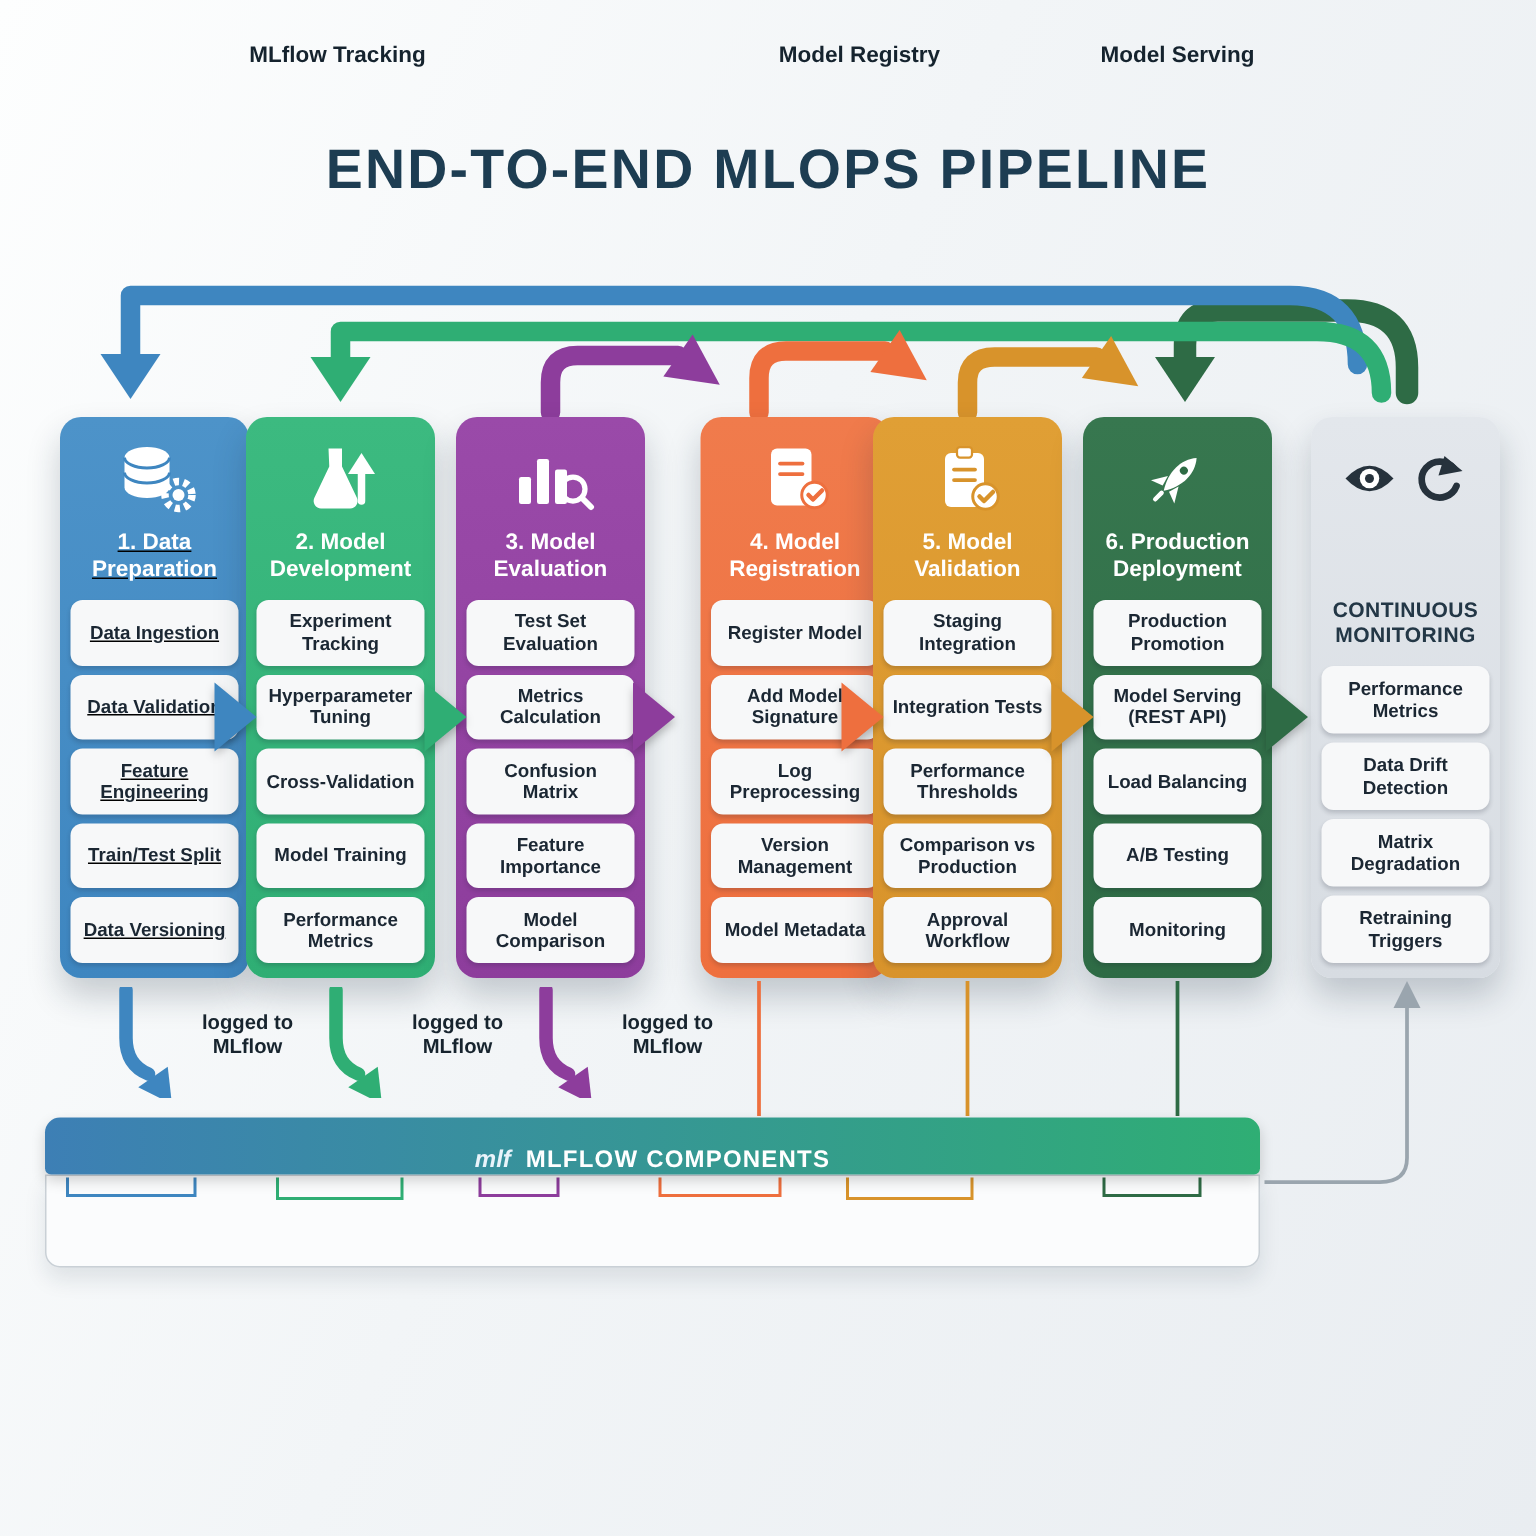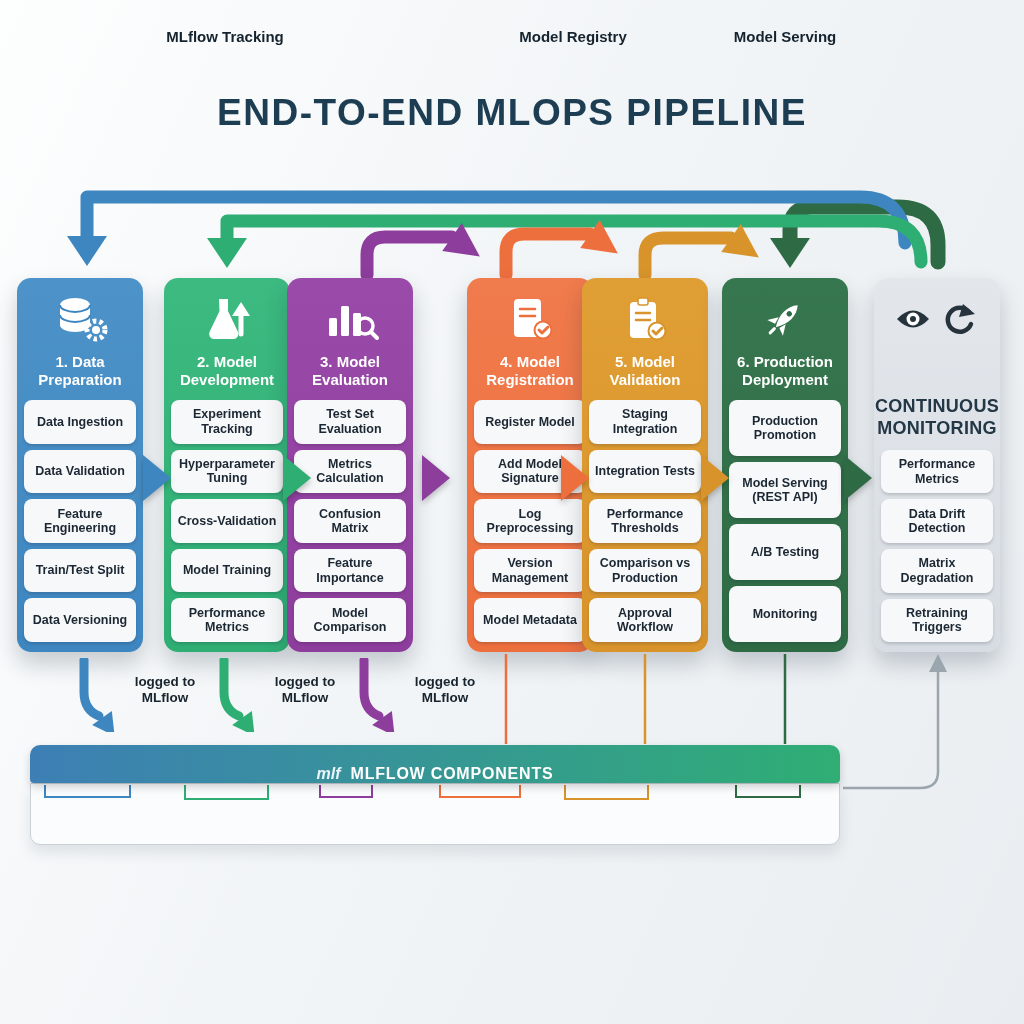--- a/index.html
+++ b/index.html
@@ -19,35 +19,35 @@
 
   .layer{position:absolute;left:0;top:0;pointer-events:none;}
 
   
   .stage{
     position:absolute;top:278px;width:126px;height:374px;
     border-radius:14px;box-sizing:border-box;padding:8px 7px 10px 7px;
     display:flex;flex-direction:column;z-index:2;
     box-shadow:0 12px 22px rgba(25,40,60,.22);
   }
-  .s0{left:17px;background:linear-gradient(180deg,#4d93c9,#3e86c0);}
+  .s0{left:40px;background:linear-gradient(180deg,#4d93c9,#3e86c0);text-decoration:underline;}
   .s1{left:164px;background:linear-gradient(180deg,#3cba80,#2fae74);}
-  .s2{left:287px;background:linear-gradient(180deg,#9a4aa9,#8d3d9c);}
+  .s2{left:304px;background:linear-gradient(180deg,#9a4aa9,#8d3d9c);}
   .s3{left:443px;background:linear-gradient(180deg,#f07b4c,#ee6f3e);margin-left:24px;}
   .s4{left:582px;background:linear-gradient(180deg,#e09f35,#d8932b);}
   .s5{left:722px;background:linear-gradient(180deg,#37774f,#2e6b45);}
   .s6{left:874px;background:linear-gradient(180deg,#e3e7ec,#d7dce2);}
 
   .stage-icon{height:58px;display:flex;align-items:center;justify-content:center;margin-top:4px;}
   .stage-title{
     text-align:center;font-size:15px;font-weight:700;color:#ffffff;
     line-height:1.22;margin:4px 0 10px 0;min-height:38px;
     display:flex;align-items:center;justify-content:center;
   }
-  .s6 .stage-title{color:#233746;font-size:18px;letter-spacing:.3px;margin-top:48px;}
+  .s6 .stage-title{color:#233746;font-size:14px;letter-spacing:.3px;margin-top:48px;}
 
   .items{flex:1;display:flex;flex-direction:column;gap:6px;}
   .item{
     flex:1;background:#f7f8f9;border-radius:8px;
     display:flex;align-items:center;justify-content:center;text-align:center;
     font-size:12.5px;font-weight:700;color:#1b2733;line-height:1.15;
     padding:3px 5px;box-shadow:0 2px 3px rgba(20,30,45,.18);
   }
 
   
@@ -234,20 +234,21 @@
           <path d="M-5 4 L-11 14 L-3 11 Z" fill="#fff"></path>
           <path d="M5 4 L11 14 L3 11 Z" fill="#fff"></path>
           <line x1="0" y1="15" x2="0" y2="21" stroke="#fff" stroke-width="3" stroke-linecap="round"></line>
         </g>
       </svg>
     </div>
     <div class="stage-title">6. Production Deployment</div>
     <div class="items">
       <div class="item">Production Promotion</div>
       <div class="item">Model Serving (REST API)</div>
+      <div class="item">Load Balancing</div>
       <div class="item">A/B Testing</div>
       <div class="item">Monitoring</div>
     </div>
   </div>
 
   <div class="stage s6">
     <div class="stage-icon">
       <svg width="92" height="42" viewBox="0 0 92 42">
         <path d="M6 21 Q22 4 38 21 Q22 38 6 21 Z" fill="#26323c"></path>
         <circle cx="22" cy="21" r="6.5" fill="#fff"></circle>

